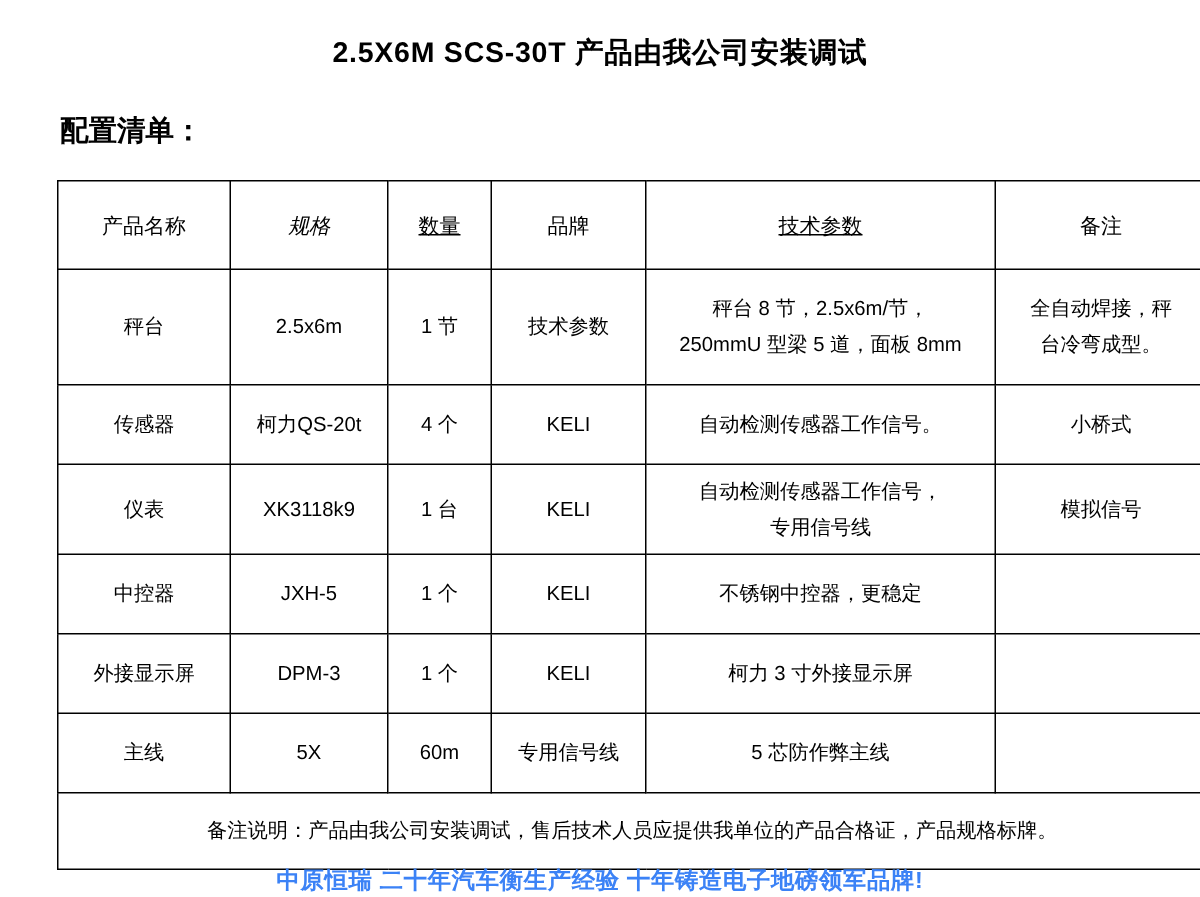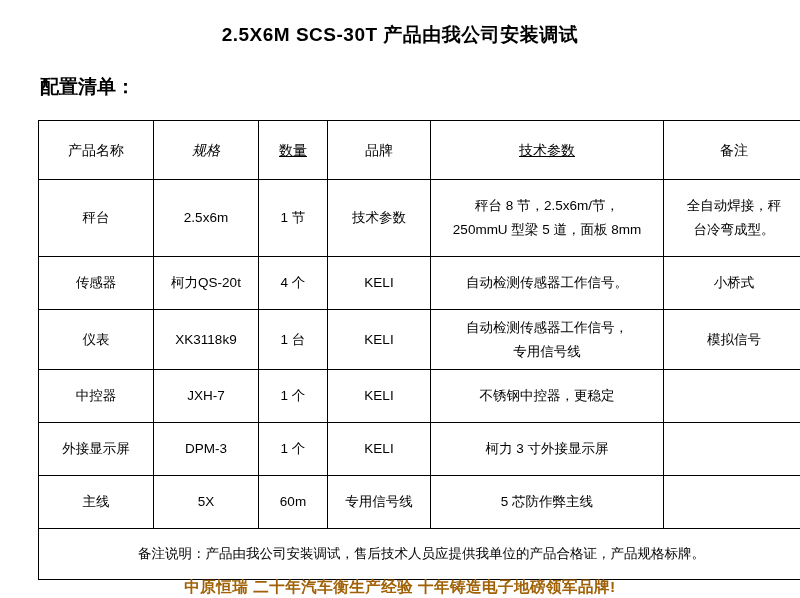--- a/index.html
+++ b/index.html
@@ -73,21 +73,21 @@
   }
   .cell-multiline {
     line-height: 1.8;
   }
   .footer {
     position: absolute;
     left: 0;
     right: 0;
     bottom: 22px;
     text-align: center;
-    color: #a16207;
+    color: #3b82f6;
     font-weight: bold;
     font-size: 15.5px;
     letter-spacing: 0.5px;
   }
 </style>
 </head>
 <body>
 
 <div class="page">
 
@@ -140,21 +140,21 @@
           <td>KELI</td>
           <td class="cell-multiline">
             <div>自动检测传感器工作信号，</div>
             <div>专用信号线</div>
           </td>
           <td>模拟信号</td>
         </tr>
 
         <tr class="row-mid">
           <td>中控器</td>
-          <td>JXH-7</td>
+          <td>JXH-5</td>
           <td>1 个</td>
           <td>KELI</td>
           <td>不锈钢中控器，更稳定</td>
           <td></td>
         </tr>
 
         <tr class="row-mid">
           <td>外接显示屏</td>
           <td>DPM-3</td>
           <td>1 个</td>

